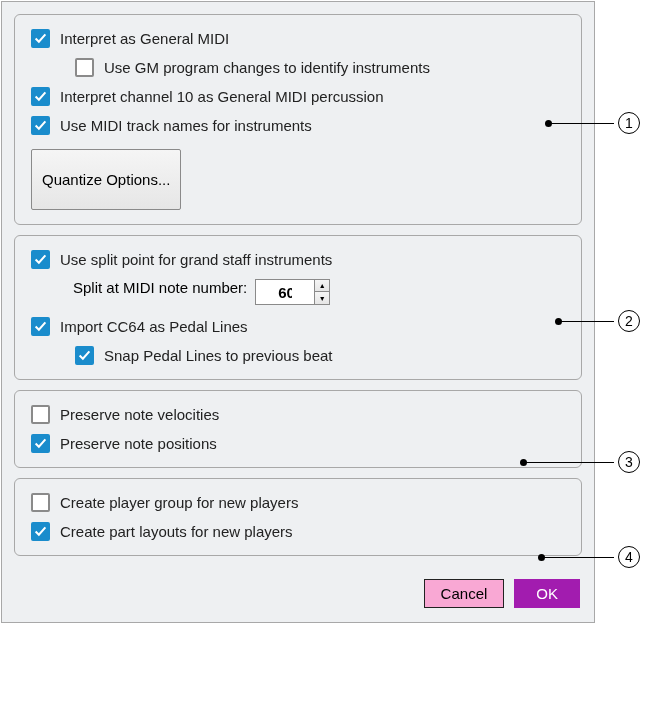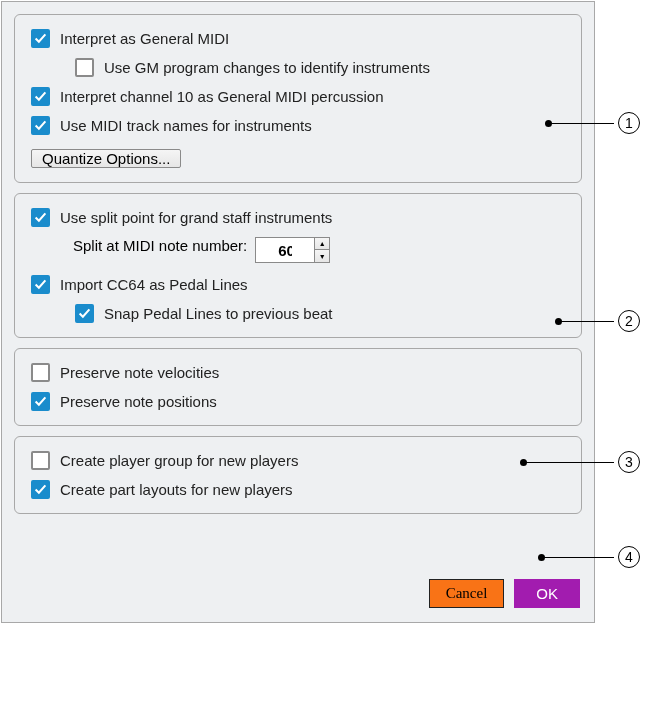--- a/index.html
+++ b/index.html
@@ -51,21 +51,21 @@
     .chk.checked {
       background: #1a8ccc;
       border-color: #1a8ccc;
     }
     .chk.checked svg { display: block; }
     .chk svg { display: none; width: 13px; height: 13px; }
     .chk-label { color: #222; }
     .btn {
       border: 1px solid #8a8a8a;
       background: linear-gradient(#f5f5f5,#e6e6e6);
-      padding: 0 10px;
+      padding: 21px 10px;
       font-size: 15px;
       border-radius: 2px;
       cursor: pointer;
       margin-top: 4px;
     }
     .split-row {
       display: flex;
       margin-left: 42px;
       margin-bottom: 12px;
     }
@@ -101,25 +101,24 @@
     .spin-btn:first-child { border-bottom: 1px solid #8a8a8a; }
     .footer-btns {
       position: absolute;
       bottom: 14px;
       right: 14px;
       display: flex;
       gap: 10px;
     }
     .cancel-btn {
       border: 1.5px solid #222;
-      background: #f97316;
+      background: #f9a8d4;
       padding: 2px 16px;
       font-size: 15px;
       cursor: pointer;
-      font-family: Liberation Serif, serif;
     }
     .ok-btn {
       border: none;
       background: #a21caf;
       color: #fff;
       padding: 6px 22px;
       font-size: 15px;
       cursor: pointer;
       font-weight: 500;
     }

